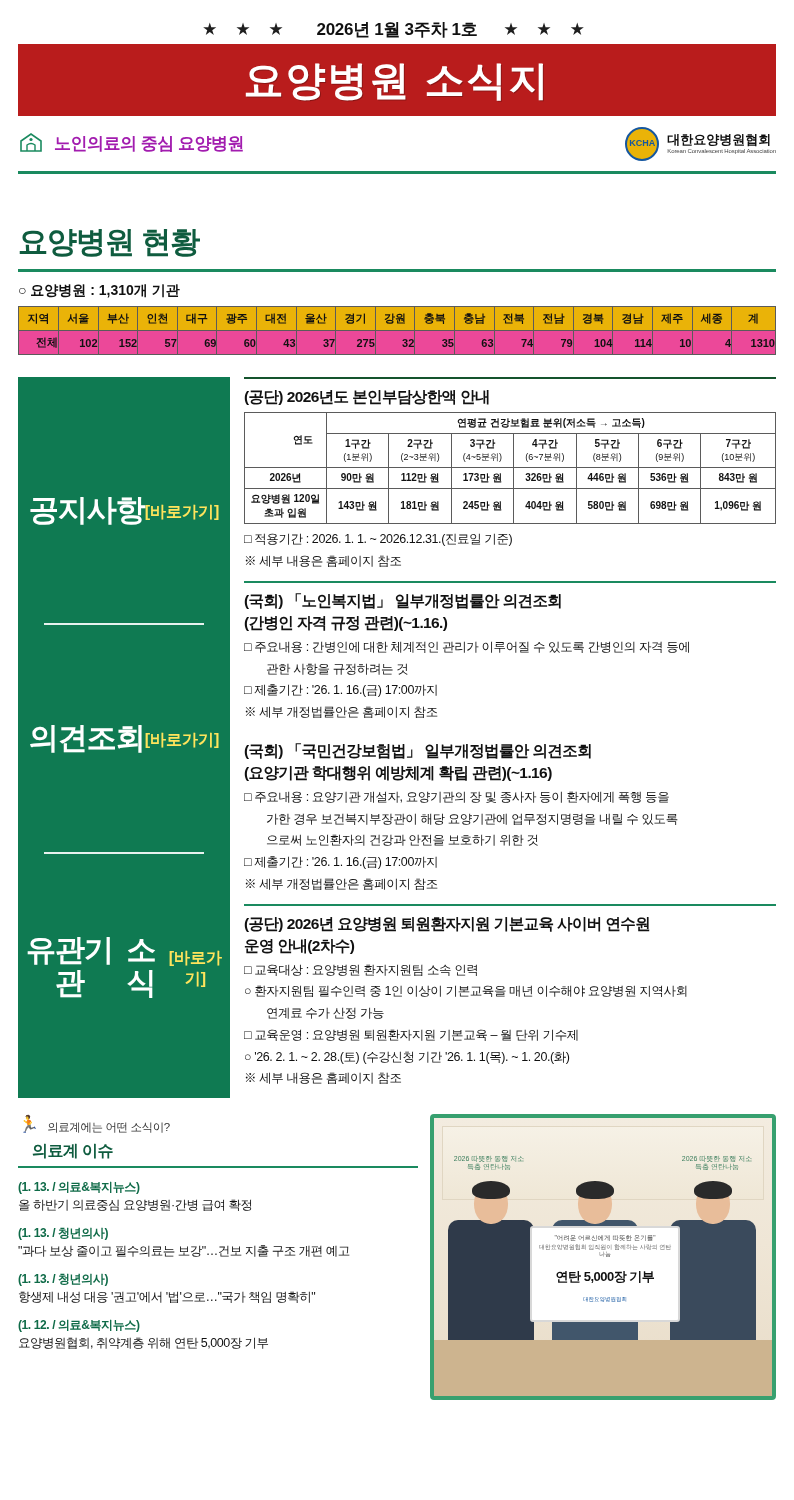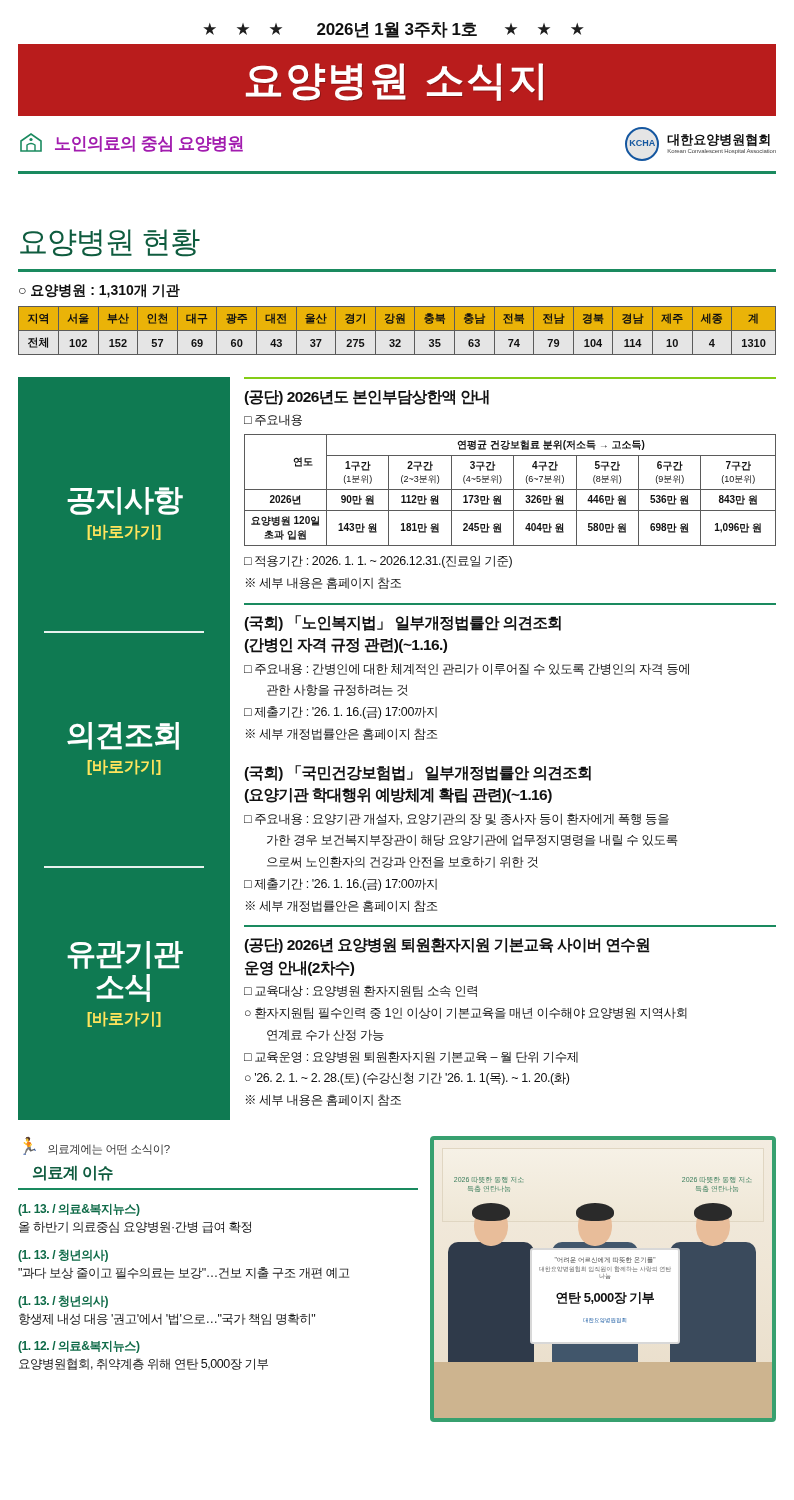--- a/index.html
+++ b/index.html
@@ -38,78 +38,78 @@
   .sub-row {
     height:58px; display:flex; align-items:center; justify-content:space-between;
     border-bottom:3px solid #1a8a5f;
   }
   .sub-left { display:flex; align-items:center; gap:10px; }
   .sub-left .ic { color:#1a8a5f; }
   .sub-left .txt { font-size:17px; font-weight:bold; color:#a21caf; letter-spacing:-0.5px; }
   .sub-right { display:flex; align-items:center; gap:8px; }
   .kcha-badge {
     width:34px; height:34px; border-radius:50%;
-    background:#e5e5e5; border:2px solid #1557a0;
+    background:#eab308; border:2px solid #1557a0;
     display:flex; align-items:center; justify-content:center;
     color:#1557a0; font-size:9px; font-weight:bold; line-height:1;
     flex-direction:column;
   }
   .kcha-names { line-height:1.15; }
   .kcha-names .kr { font-size:13px; font-weight:bold; color:#111; }
   .kcha-names .en { font-size:6px; color:#444; letter-spacing:-0.1px; }
 
   
   .status-head { margin-top:16px; }
   .status-head .h {
-    font-size:30px; font-weight:normal; color:#0f5c3f; letter-spacing:-1px;margin-top:48px;
+    font-size:30px; font-weight:bold; color:#0f5c3f; letter-spacing:-1px;margin-top:48px;
   }
   .status-head .rule { height:3px; background:#1a8a5f; margin-top:6px; }
   .status-sub {
     margin-top:10px; font-size:14px; font-weight:bold; color:#111;
   }
 
   table.stat {
     width:100%; border-collapse:collapse; margin-top:6px;
     font-size:11px; text-align:center;
   }
   table.stat th, table.stat td {
     border:1px solid #5b5b5b; padding:4px 0; font-weight:bold; color:#111;
   }
   table.stat th { background:#eab308; }
-  table.stat td { background:#e5e5e5; }
+  table.stat td { background:#ec4899;text-align:right; }
   table.stat .rh { width:40px; }
 
   
   .body-grid {
     margin-top:22px;
     display:grid;
     grid-template-columns:212px 1fr;
     gap:0 14px;
   }
   .cat-col {
     background:#0f7a52; color:#fff;
     display:flex; flex-direction:column;
     align-items:stretch; justify-content:space-between;
     padding:18px 0;
   }
   .cat {
-    flex:1 1 0; display:flex; flex-direction:column;
+    flex:1 1 0; display:flex; flex-direction:row;
     align-items:center; justify-content:center; text-align:center;
     position:relative; padding:6px 4px;
   }
   .cat + .cat::before {
     content:""; position:absolute; top:0; left:26px; right:26px;
     height:2px; background:#ffffff; opacity:.9;
   }
   .cat .nm { font-size:30px; font-weight:bold; letter-spacing:-1px; line-height:1.1; }
   .cat .go { font-size:16px; font-weight:bold; color:#ffe45c; margin-top:6px; }
 
   .content-col { display:flex; flex-direction:column; }
   .block { border-top:2px solid #1a8a5f; padding:7px 0 10px 0; }
-  .block:first-child { border-top:2px solid #84cc16; }
+  .block:first-child { border-top:2px solid #14532d; }
   .b-title {
     font-size:15.5px; font-weight:bold; color:#111; letter-spacing:-0.6px;
     line-height:1.45;
   }
   .b-line { font-size:12.5px; color:#111; line-height:1.5; letter-spacing:-0.4px; margin-top:3px; }
   .b-line.ind2 { padding-left:22px; }
 
   table.ceil {
     width:100%; border-collapse:collapse; margin:4px 0 6px 0;
     font-size:10px; text-align:center;
@@ -291,21 +291,20 @@
         <div class="nm">유관기관</div>
         <div class="nm">소식</div>
         <div class="go">[바로가기]</div>
       </div>
     </div>
 
     <div class="content-col">
 
       <div class="block">
         <div class="b-title">(공단) 2026년도 본인부담상한액 안내</div>
-        <div class="b-line">□ 주요내용</div>
 
         <table class="ceil">
           <tbody>
             <tr>
               <th class="lbl" rowspan="2">연도</th>
               <th class="grp" colspan="7">연평균 건강보험료 분위(저소득 → 고소득)</th>
             </tr>
             <tr>
               <th>
                 <div>1구간</div>

